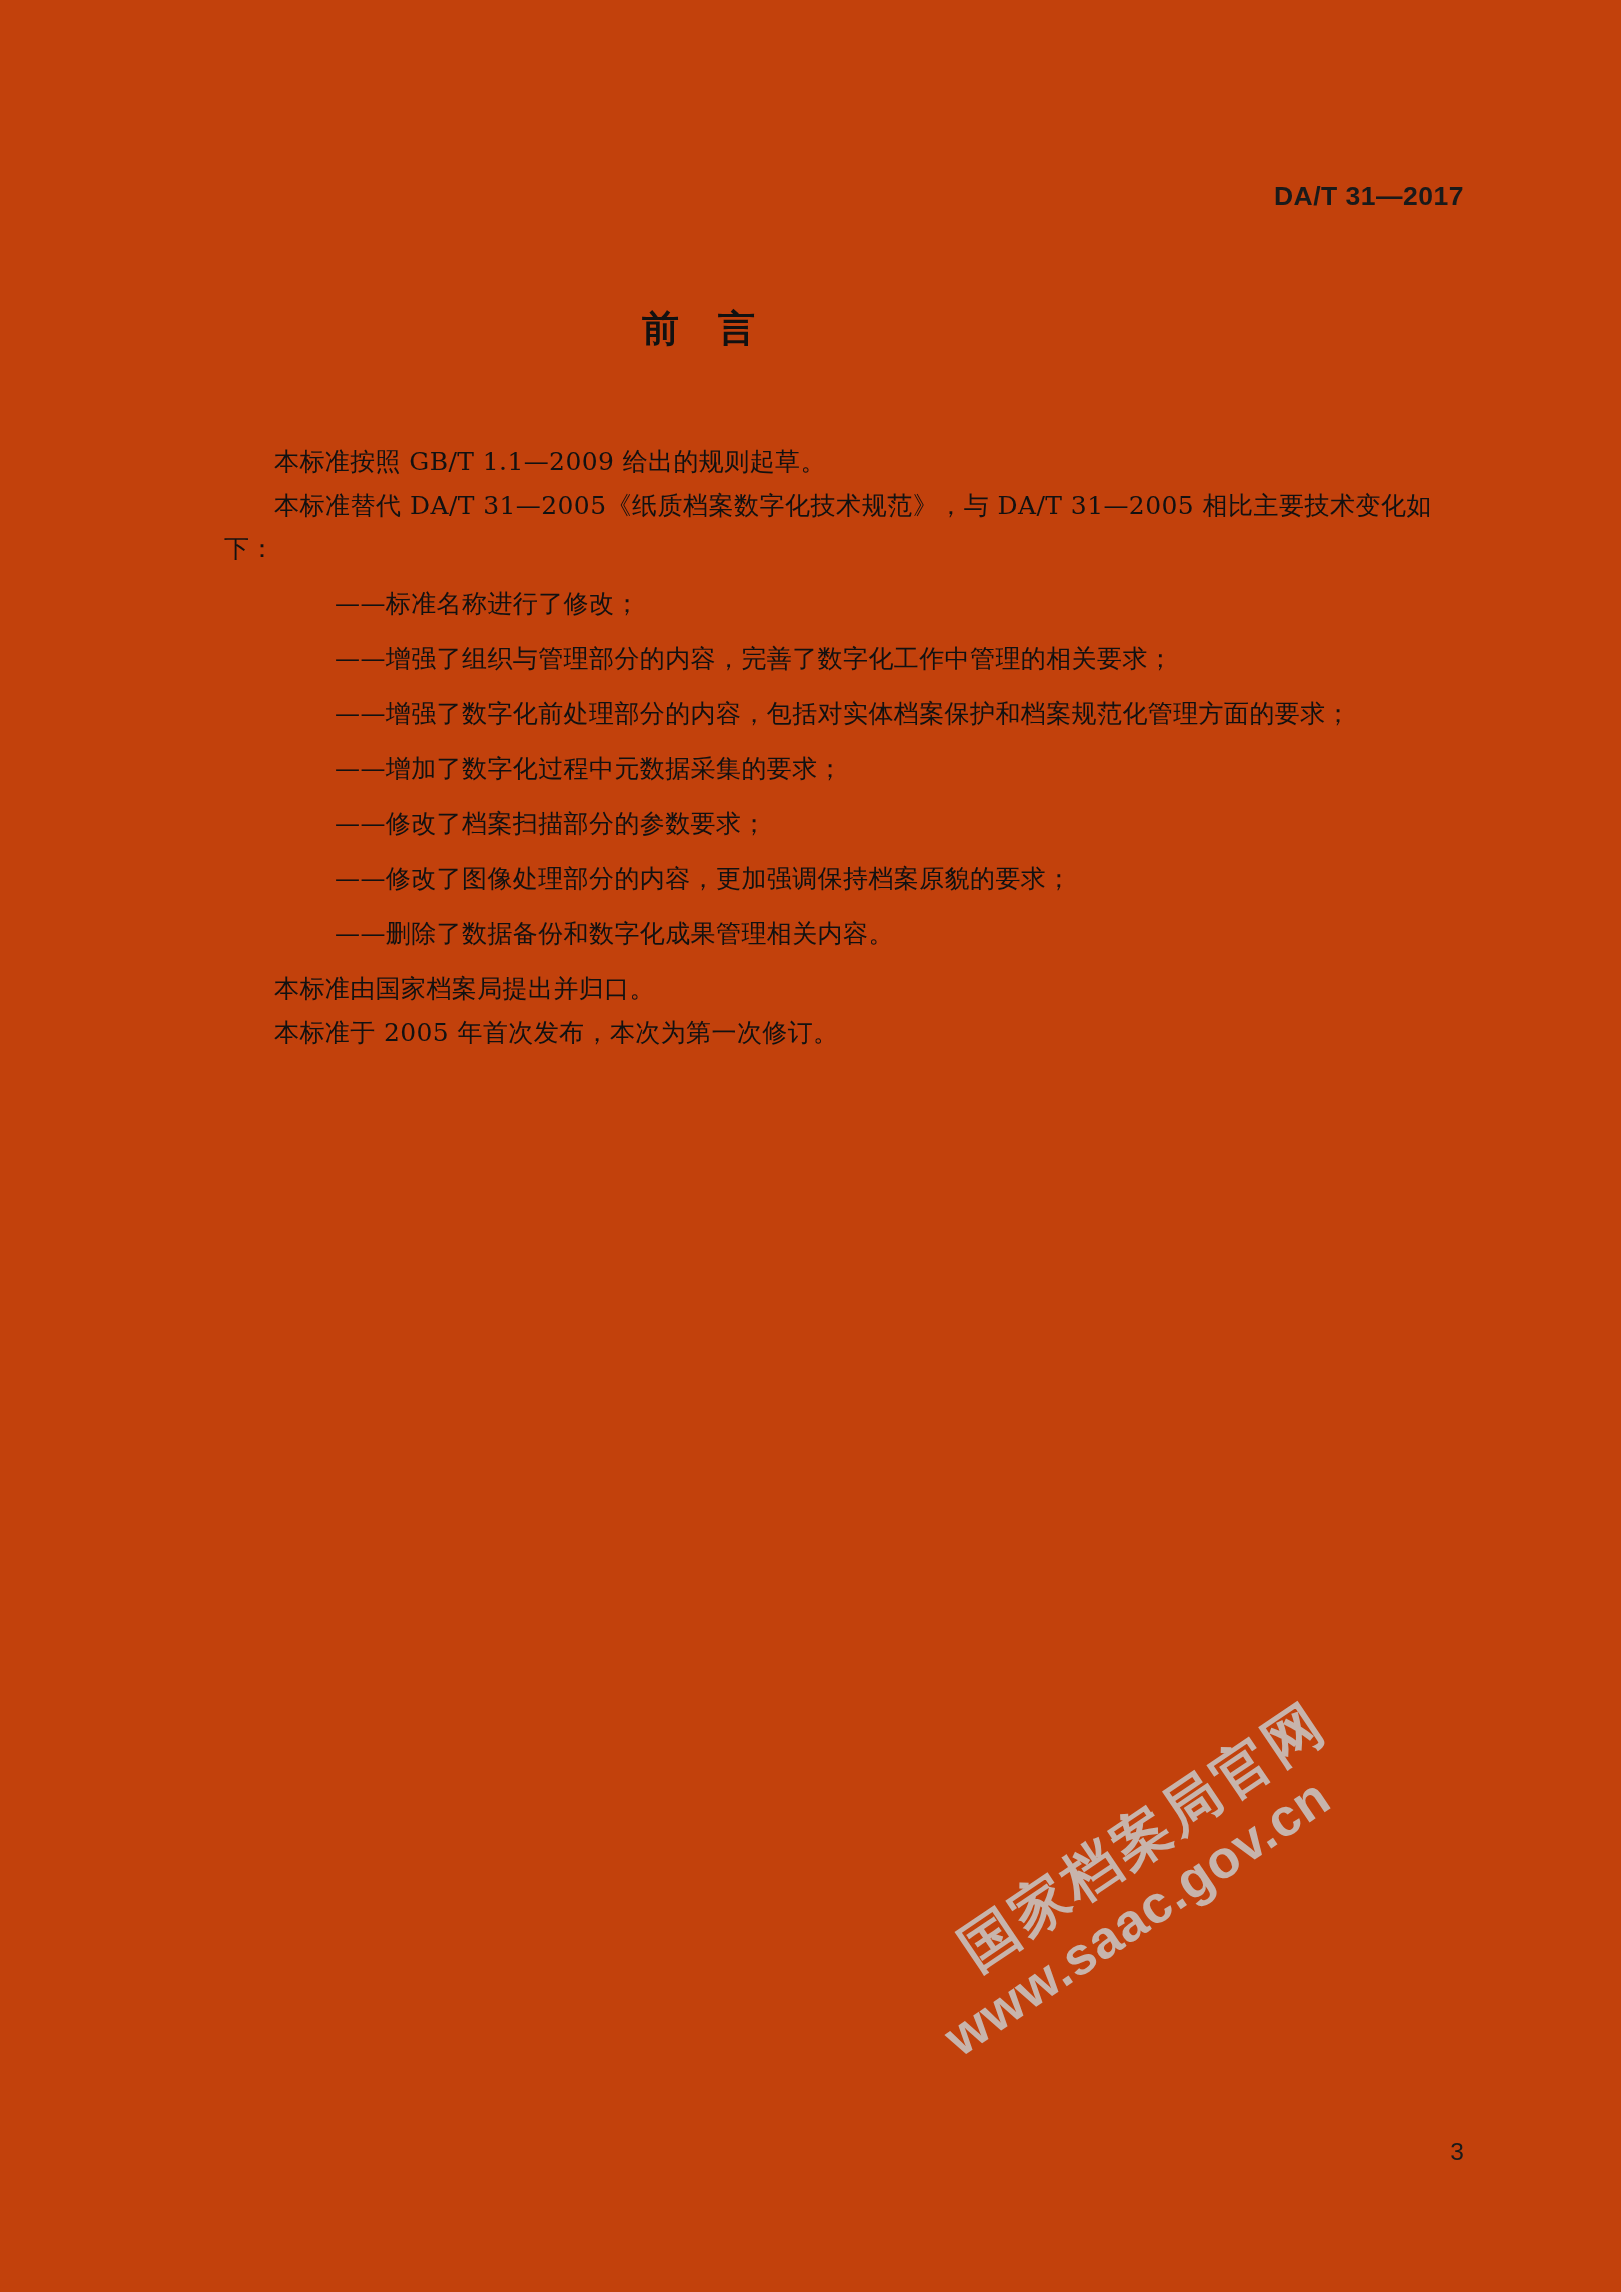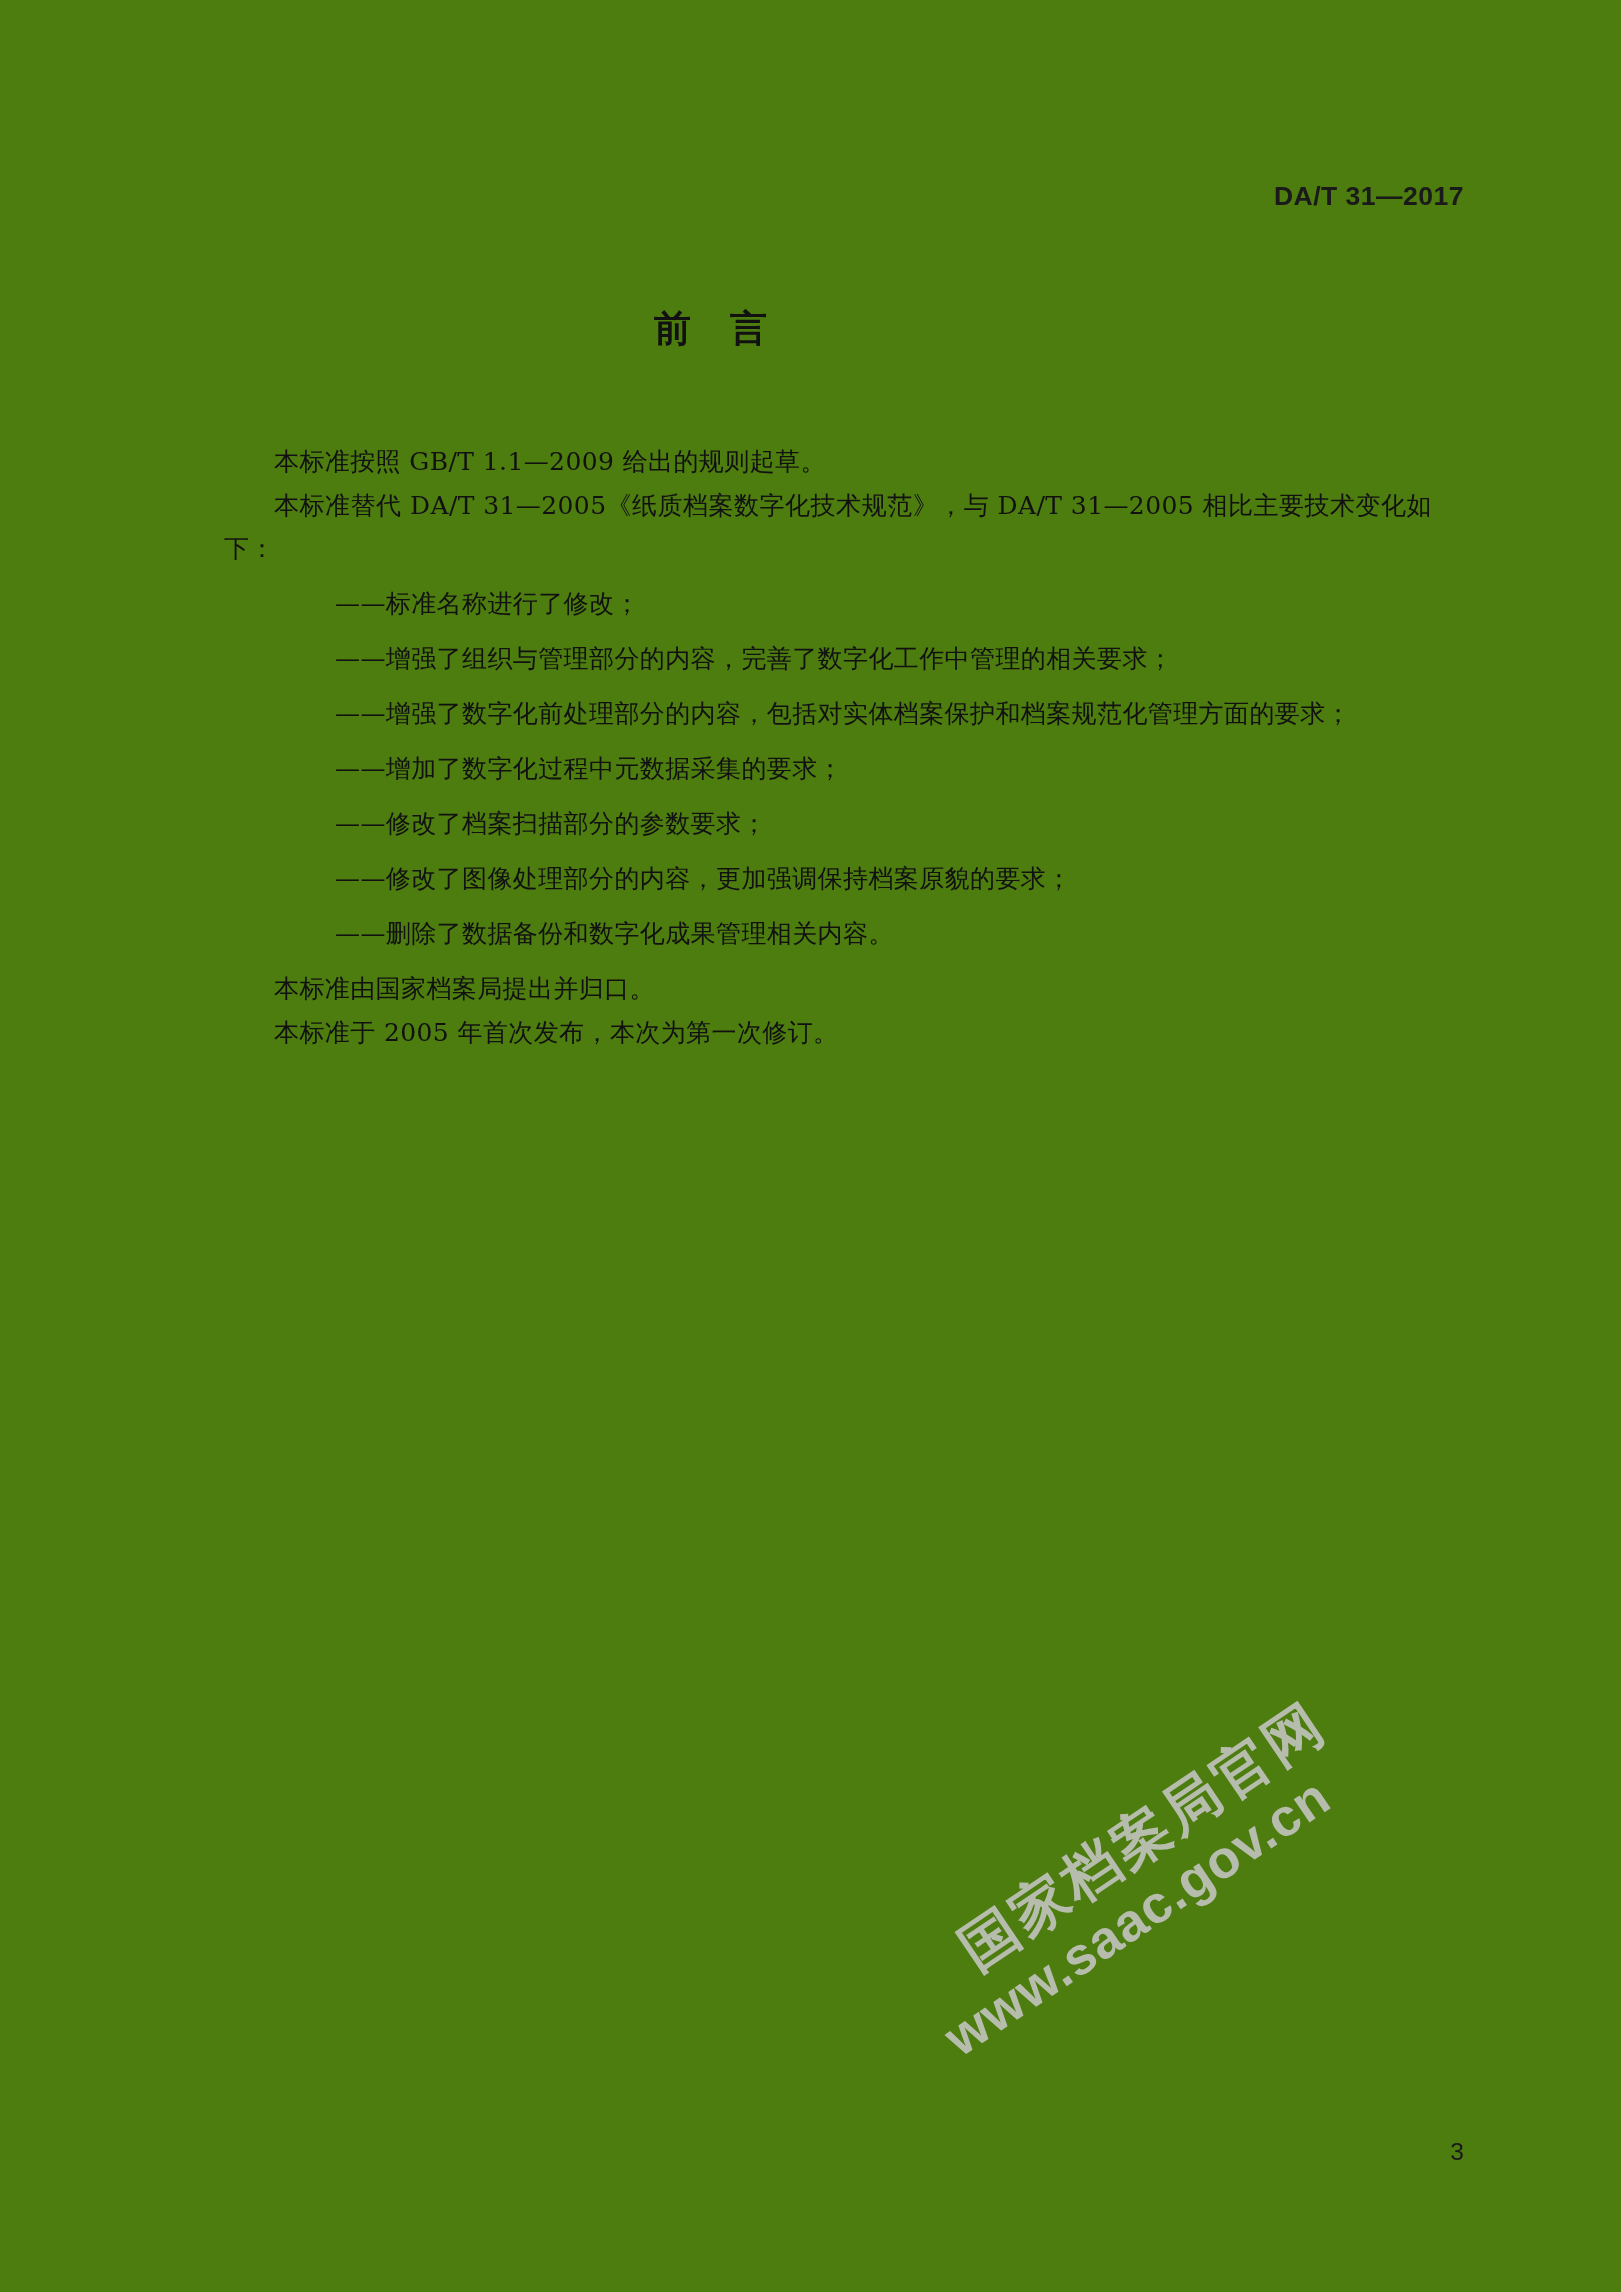--- a/index.html
+++ b/index.html
@@ -4,21 +4,21 @@
 <style>
   html, body {
     margin: 0;
     padding: 0;
     background: #ffffff;
   }
   .page {
     position: relative;
     width: 1621px;
     height: 2293px;
-    background: #4d7c0f;
+    background: #c2410c;
     overflow: hidden;
     font-family: "Liberation Serif", "DejaVu Serif", serif;
     color: #111111;
   }
 
   
   .header-std {
     position: absolute;
     top: 181px;
     right: 157px;
@@ -35,21 +35,20 @@
     top: 304px;
     left: 0;
     width: 1397px;
     text-align: center;
     font-family: "DejaVu Serif", "Liberation Serif", serif;
     font-size: 37px;
     font-weight: 700;
     letter-spacing: 39px;
     text-indent: 39px;
     color: #111111;
-    padding-left: 12px;
   }
 
   
   .body-block {
     position: absolute;
     top: 439px;
     left: 223px;
     width: 1210px;
     font-size: 25px;
     line-height: 43px;

